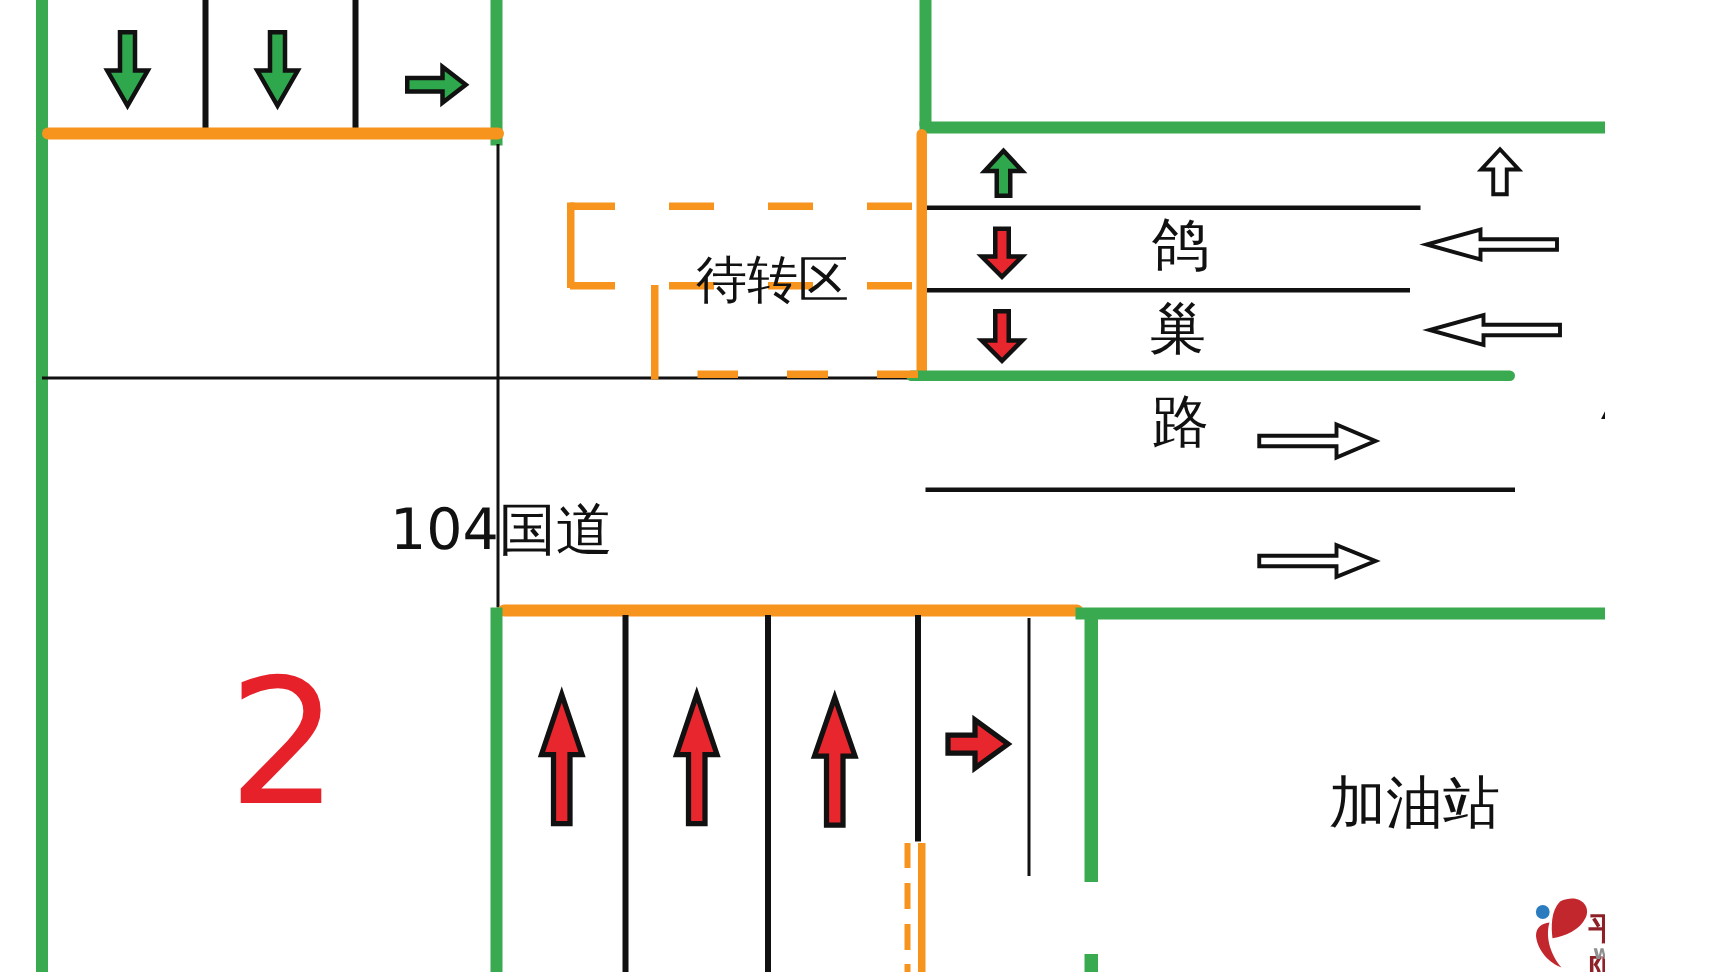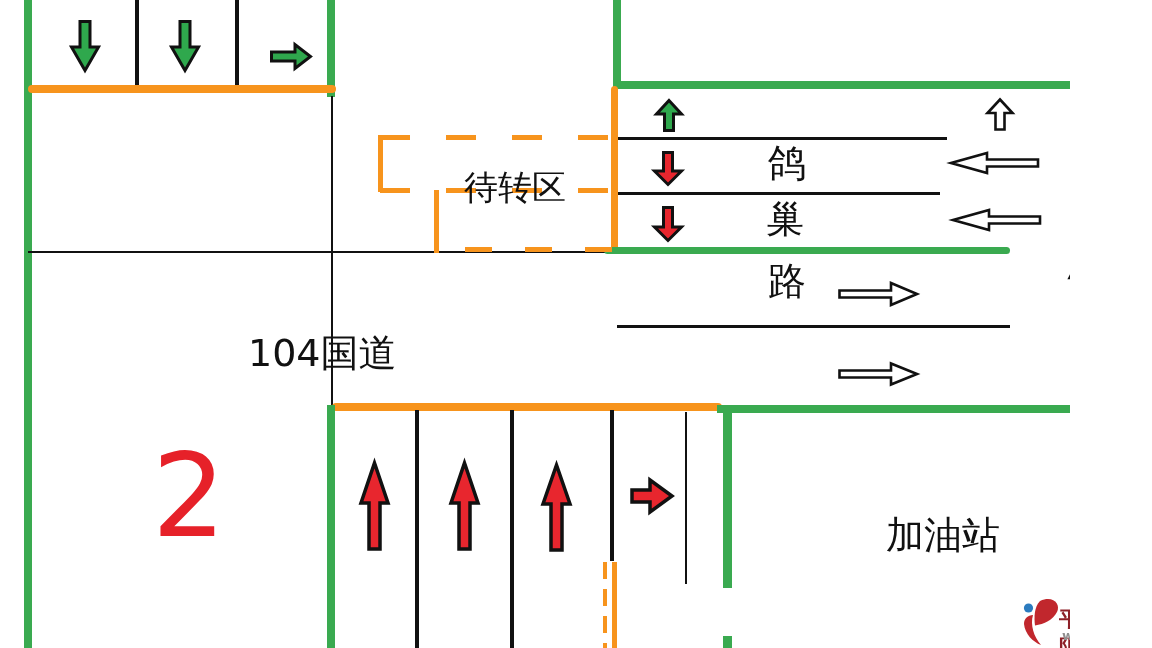--- a/index.html
+++ b/index.html
@@ -109,21 +109,21 @@
       <polygon points="15.5,2 29,42 21,42 21,88 10,88 10,42 2,42" fill="var(--arrow-red)" stroke="#111" stroke-width="3.5"></polygon>
     </svg>
   <svg style="left:541px;top:463px;" width="31" height="89" viewBox="0 0 31 89">
       <polygon points="15.5,2 29,41 21,41 21,87 10,87 10,41 2,41" fill="var(--arrow-red)" stroke="#111" stroke-width="3.5"></polygon>
     </svg>
   <svg style="left:630px;top:476px;" width="44" height="40" viewBox="0 0 44 40">
       <polygon points="2,14 20,14 20,4 42,20 20,36 20,26 2,26" fill="var(--arrow-red)" stroke="#111" stroke-width="3.5"></polygon>
     </svg>
 
   <div class="label" style="left:464px;top:169px;font-size:34px;">待转区</div>
-  <div class="label" style="left:248px;top:333px;font-size:38px;text-align:center;">104国道</div>
+  <div class="label" style="left:260px;top:333px;font-size:38px;text-align:center;">104国道</div>
   <div class="label" style="left:768px;top:143px;font-size:38px;">鸽</div>
   <div class="label" style="left:766px;top:199px;font-size:38px;">巢</div>
   <div class="label" style="left:768px;top:261px;font-size:38px;">路</div>
   <div class="label" style="left:886px;top:515px;font-size:38px;">加油站</div>
   <div class="num" style="left:152px;top:438px;font-size:116px;">2</div>
 
   <svg style="left:1020px;top:598px;" width="42" height="48" viewBox="0 0 42 48">
     <path d="M20,3 C33,-3 41,6 37,14 C33,22 24,26 15,27.5 C14,20 14,9 20,3 Z" fill="#c1272d"></path>
     <path d="M13,17 C10,27 14,39 21,47 C13,44 5,36 4,26 C4,20 8,17.5 13,17 Z" fill="#c1272d"></path>
     <circle cx="8.5" cy="10" r="4.6" fill="var(--wm-blue)"></circle>

